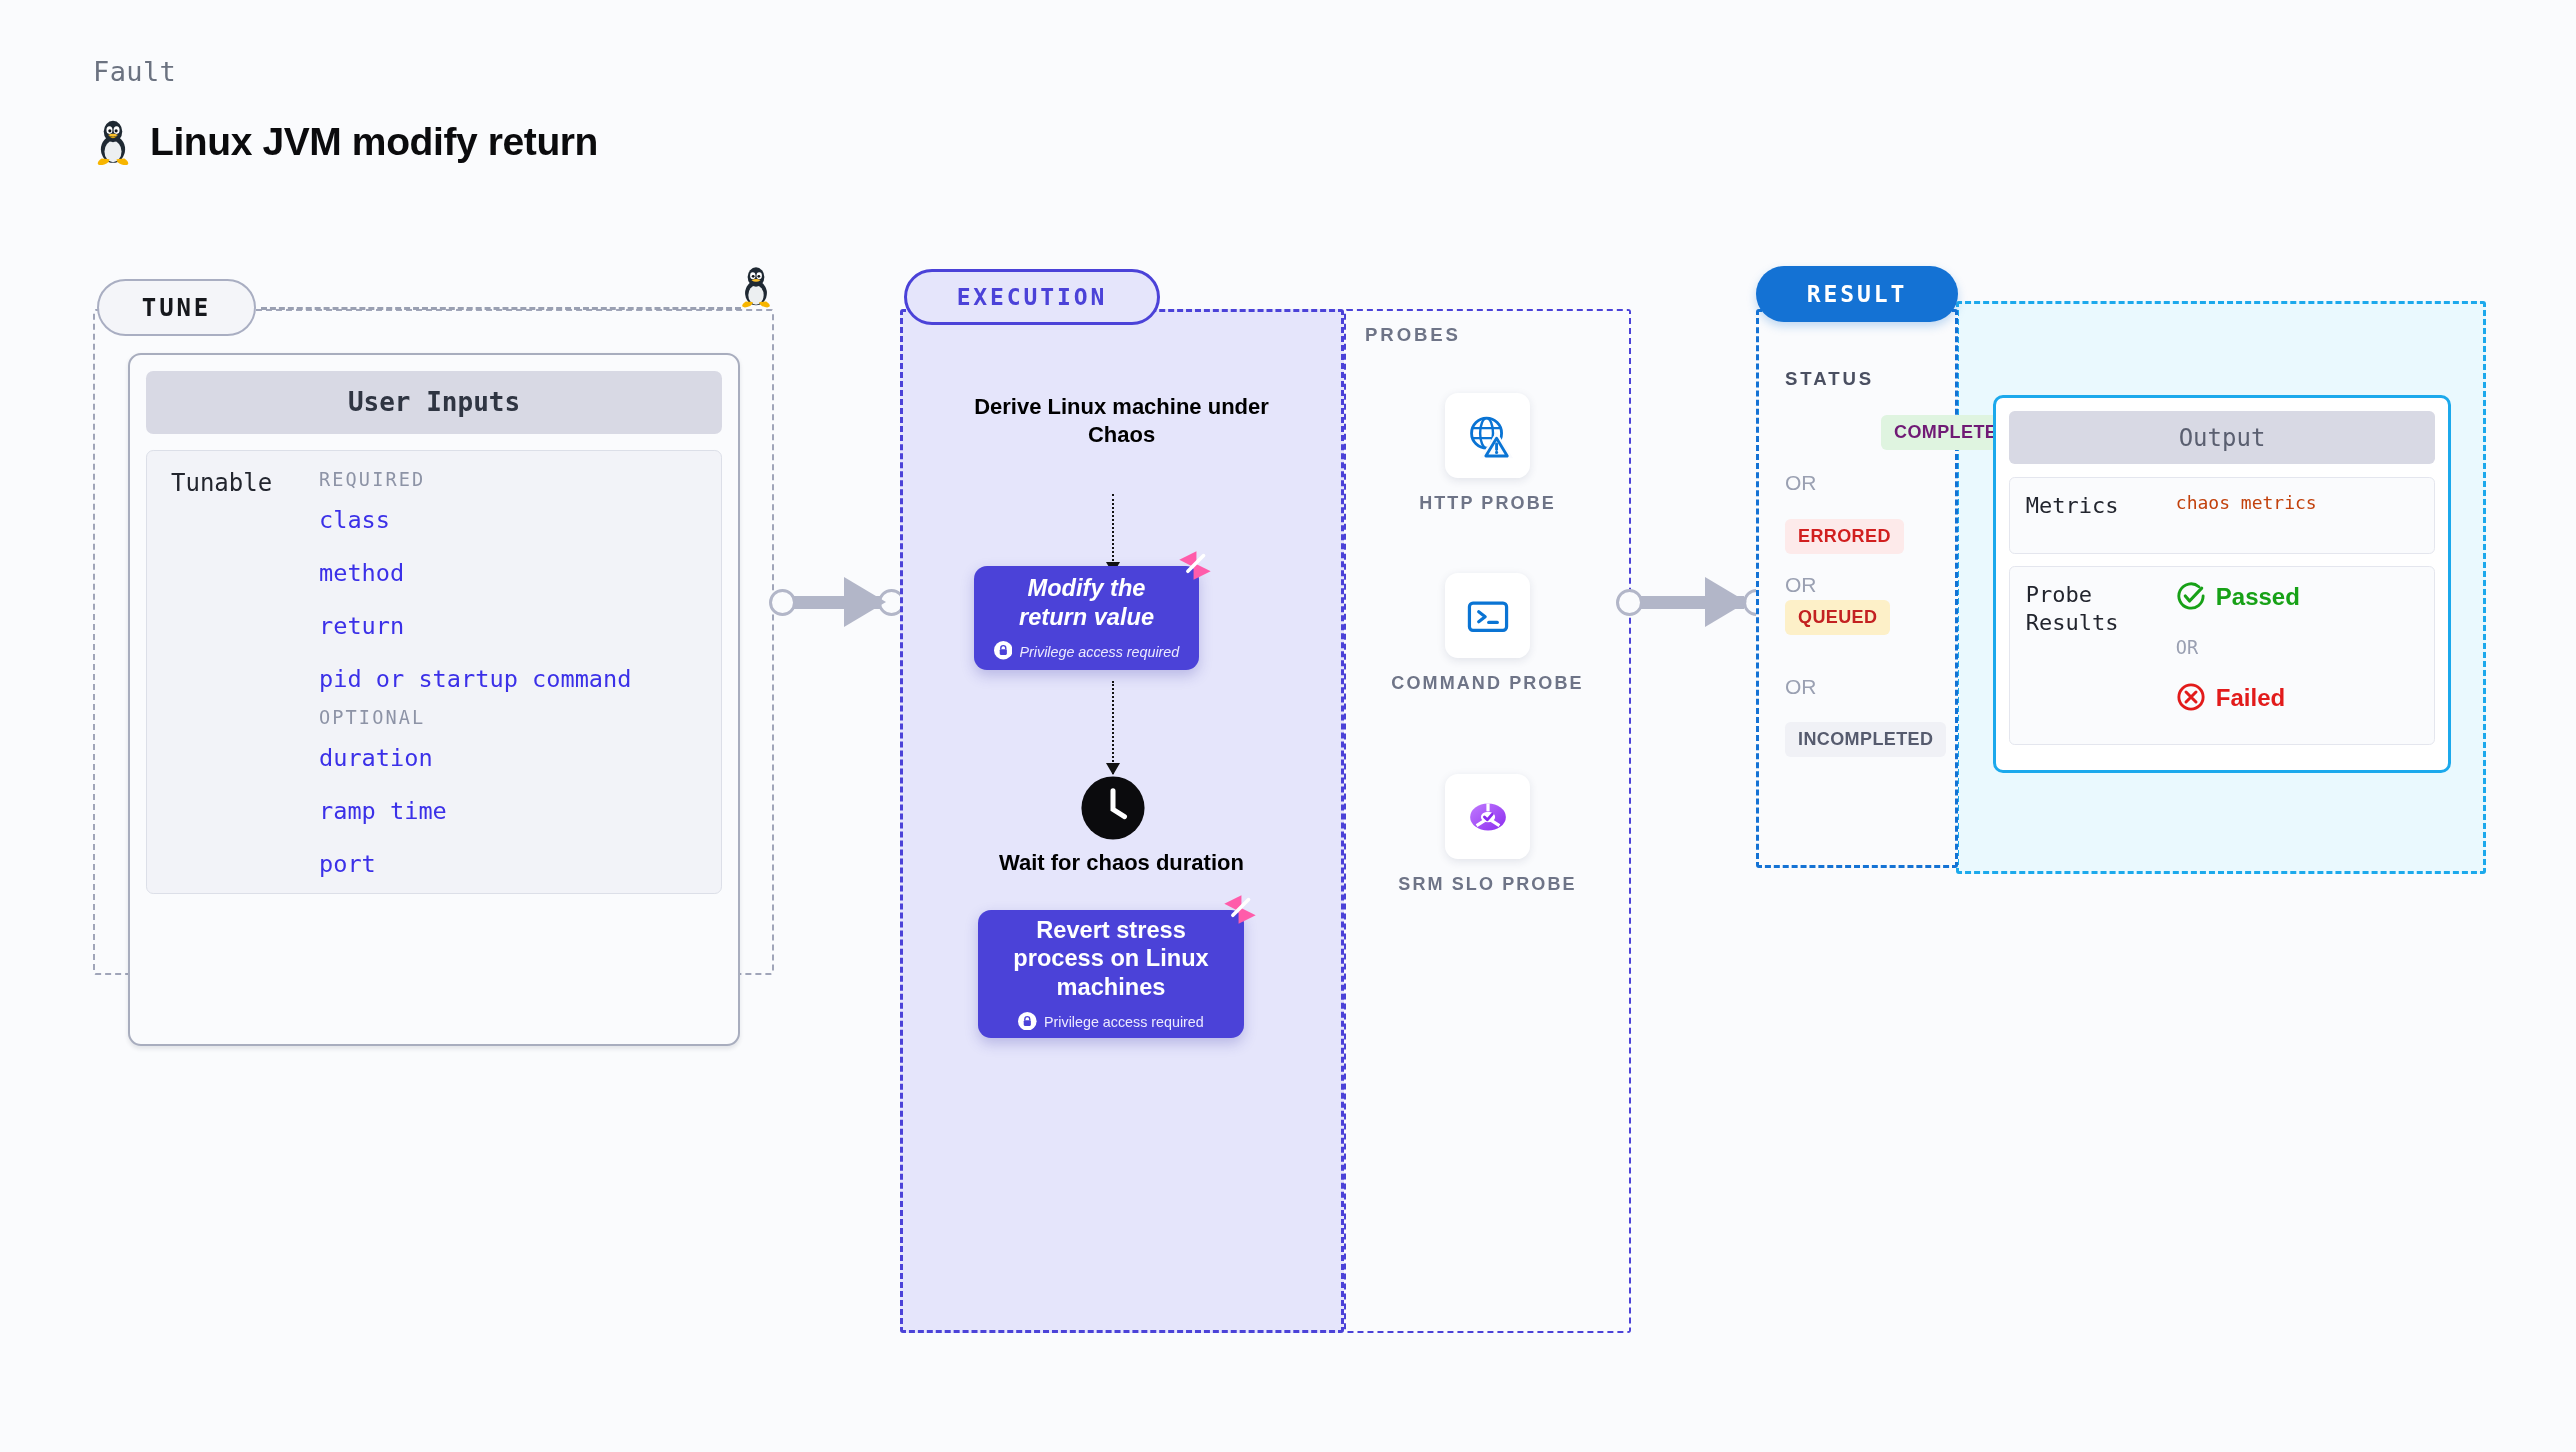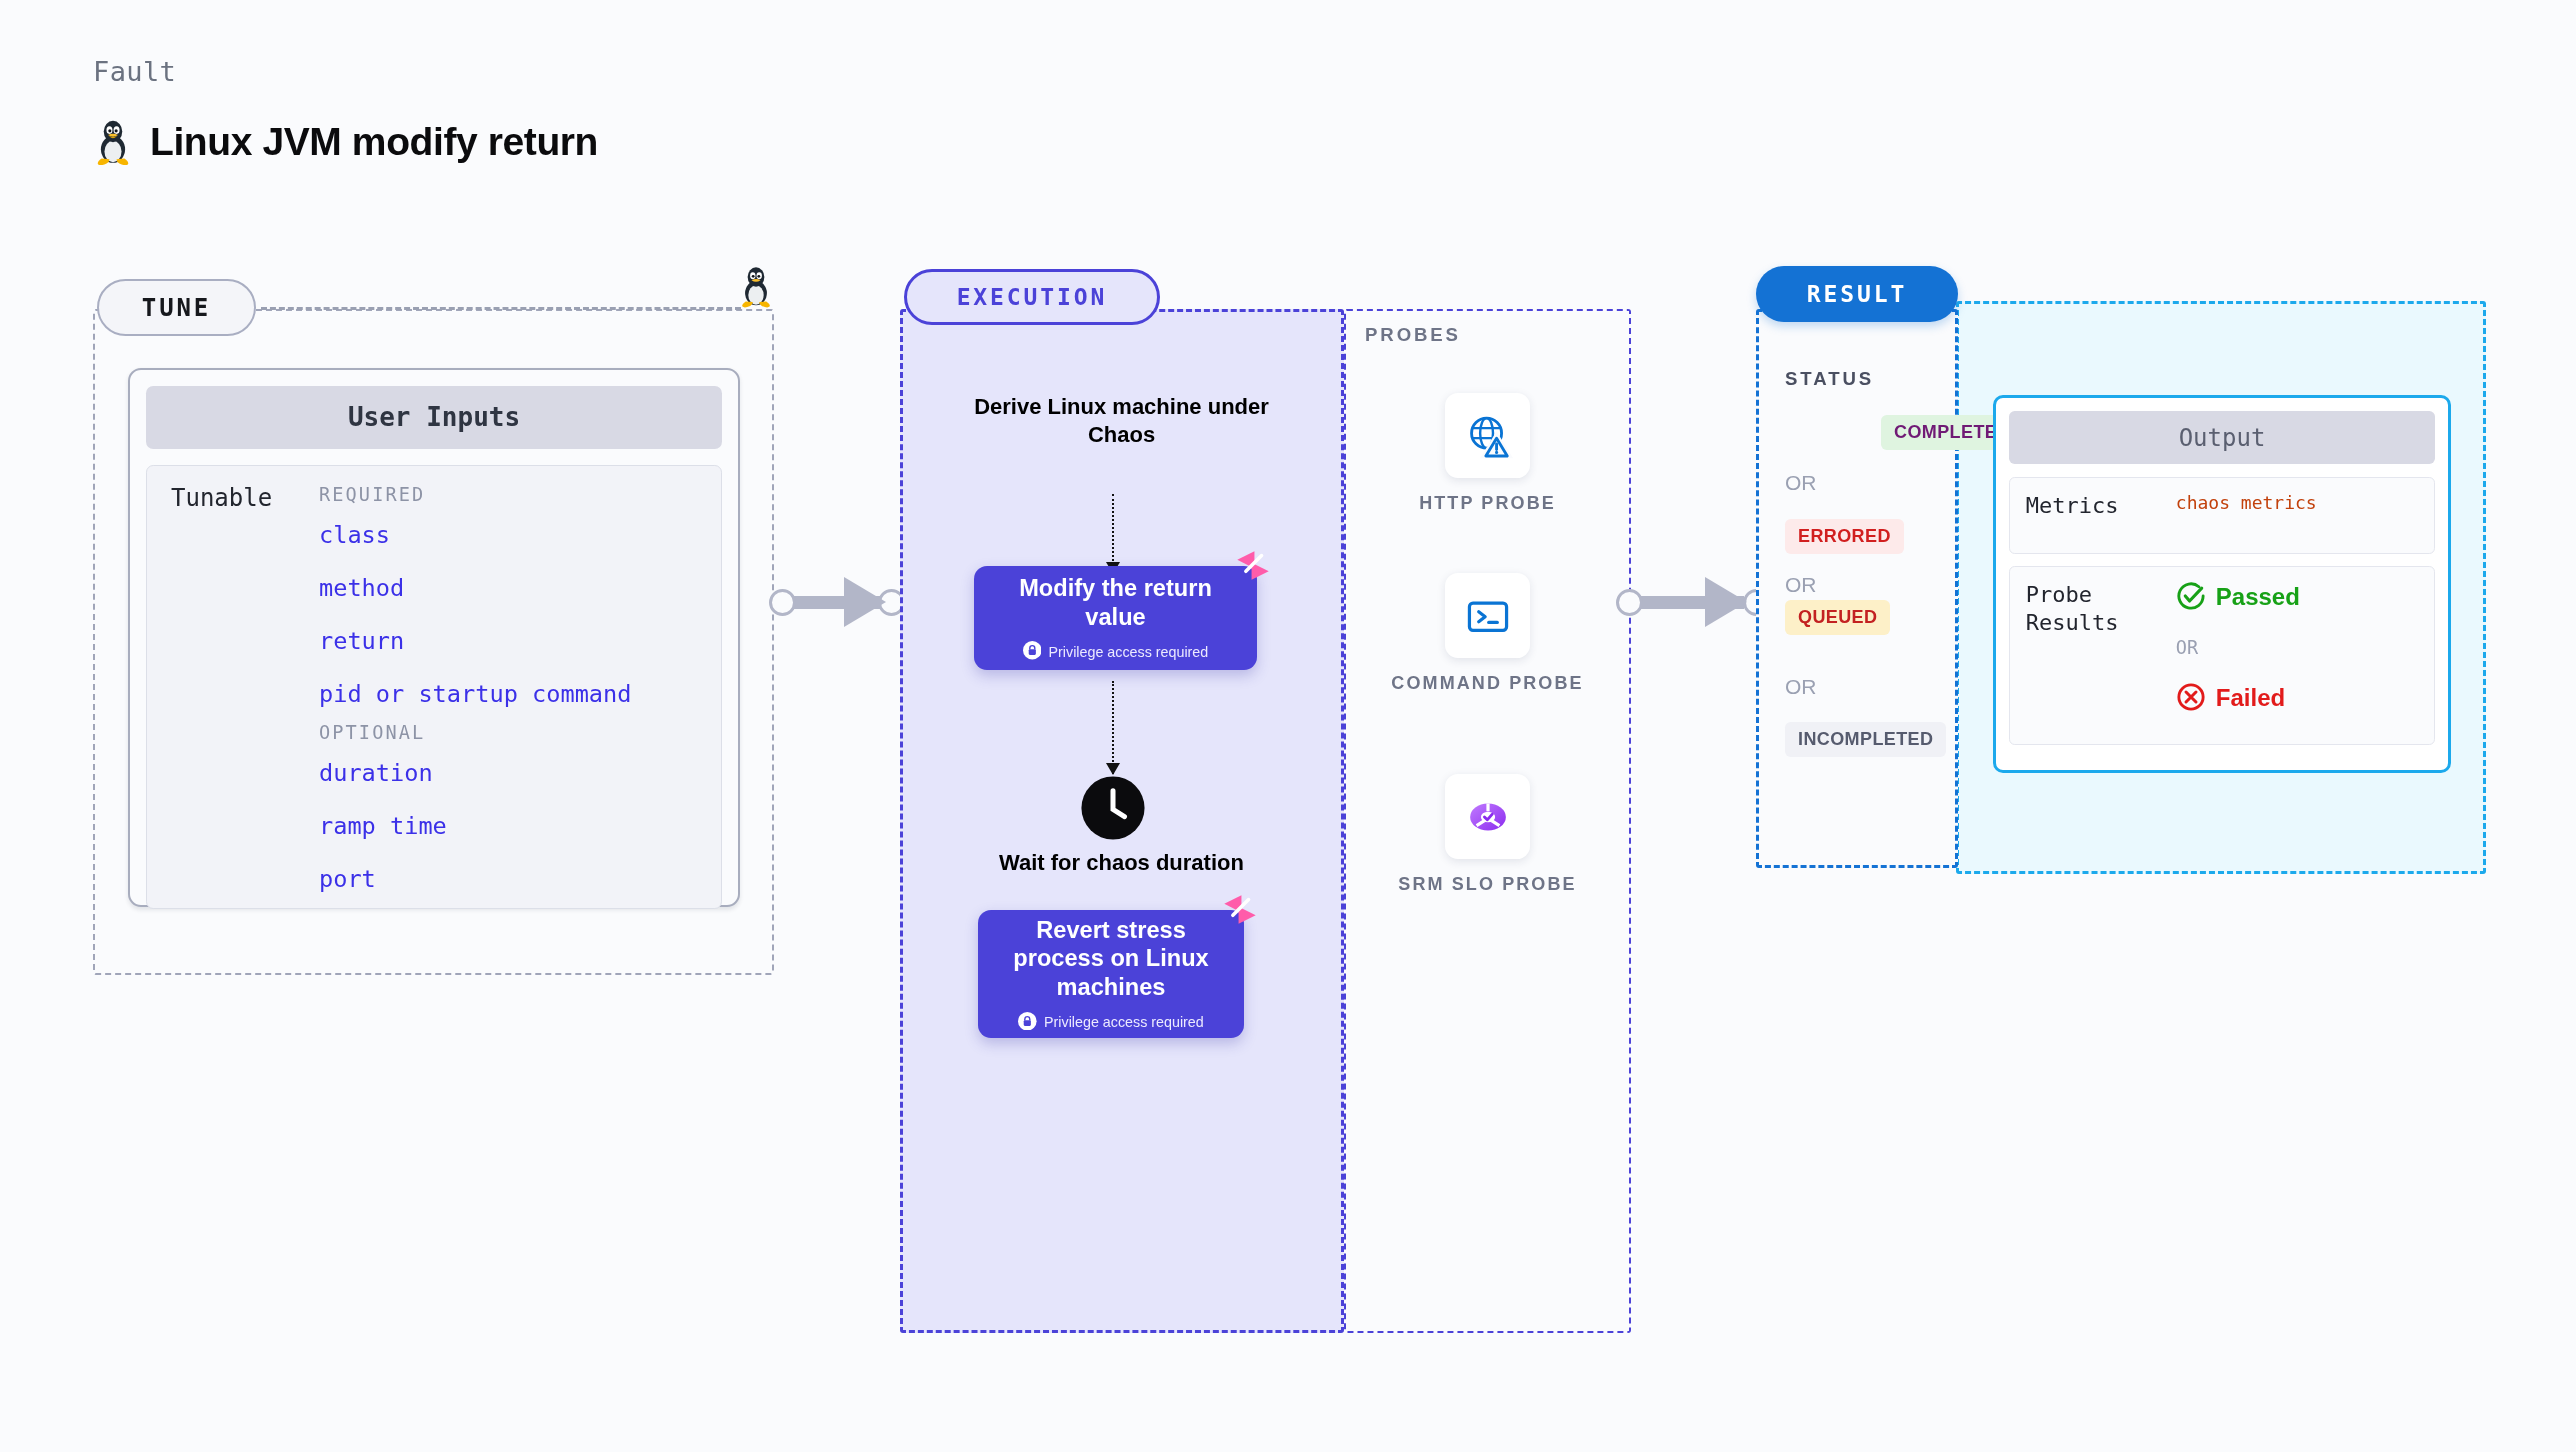--- a/index.html
+++ b/index.html
@@ -36,21 +36,21 @@
     border: 2.1px dashed #a0a5b9; }
   #tune-pill { left: 97px; top: 279px; width: 159px; height: 57px;
     background: #f4f5f9; border: 2.1px solid #a9aec2; color: #16181d; font-size: 24px; }
   #tune-dash-to-tux { position: absolute; left: 261px; top: 307px; width: 480px; height: 0;
     border-top: 3.6px dashed #9aa0b2; }
 
   .card {
     position: absolute; background: #fafbfd; border: 2.1px solid #a8adbe;
     border-radius: 13px; box-shadow: 0 2.9px 4.3px rgba(20,25,50,.10);
   }
-  #inputs-card { left: 128px; top: 368px; width: 612px; height: 539px; }
+  #inputs-card { left: 128px; top: 353px; width: 612px; height: 693px; }
   .card-header {
     margin: 15.8px 15.8px 0 15.8px; height: 63px; background: #d8d9e4; border-radius: 7.2px;
     display: flex; align-items: center; justify-content: center;
     font-family: "DejaVu Sans Mono", monospace; font-size: 26px; font-weight: 700; color: #2f3542;
   }
   .card-body {
     margin: 15.8px; height: 444px; background: #f2f3f8; border: 1.4px solid #dcdfe8;
     border-radius: 7.2px; display: flex; padding: 18.6px 7.2px 7.2px 7.2px;
   }
   .tunable-label {
@@ -256,21 +256,21 @@
   <div class="dashbox" id="exec-box"></div>
   <div class="pill" id="exec-pill">EXECUTION</div>
 
   <div class="flow-title" style="left:971px; top:393px;">Derive Linux machine under Chaos</div>
 
   <div class="dot-arrow" style="left:1112px; top:494px; height:79px;">
     <div class="line"></div>
       <div class="head"></div>
   </div>
 
-  <div class="action-box" style="left:974px; top:566px; width:283px; height:104px;">
+  <div class="action-box" style="left:974px; top:566px; width:225px; height:104px;font-style:italic;">
     <div class="action-title">Modify the return value</div>
     <div class="priv-row">
       <span>
         <svg width="18.6" height="18.6" viewBox="0 0 26 26">
           <circle cx="13" cy="13" r="13" fill="#fff"></circle>
           <path d="M9.5 12v-2a3.5 3.5 0 1 1 7 0v2" stroke="#4b42d8" stroke-width="2" fill="none"></path>
           <rect x="8" y="11.5" width="10" height="8" rx="1.6" fill="#4b42d8"></rect>
         </svg>
       </span>
       <span class="priv-text">Privilege access required</span>

